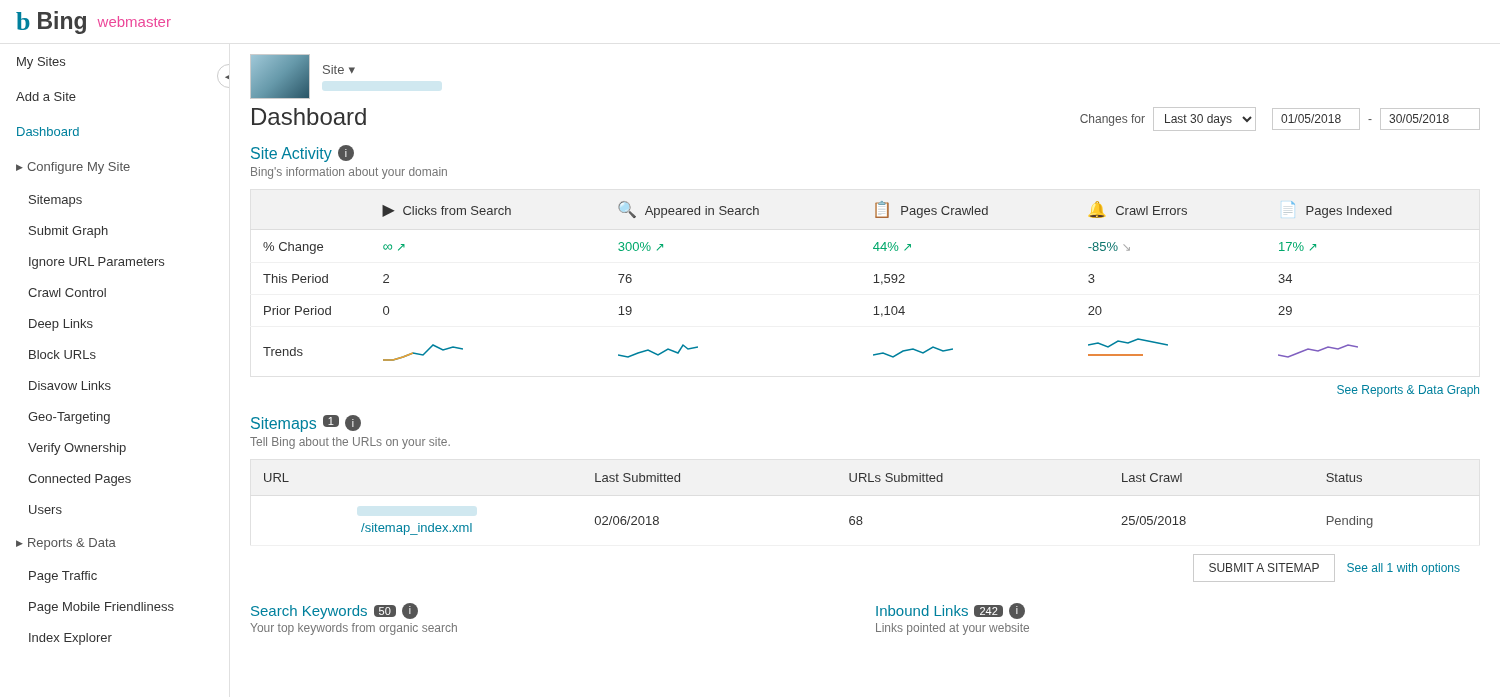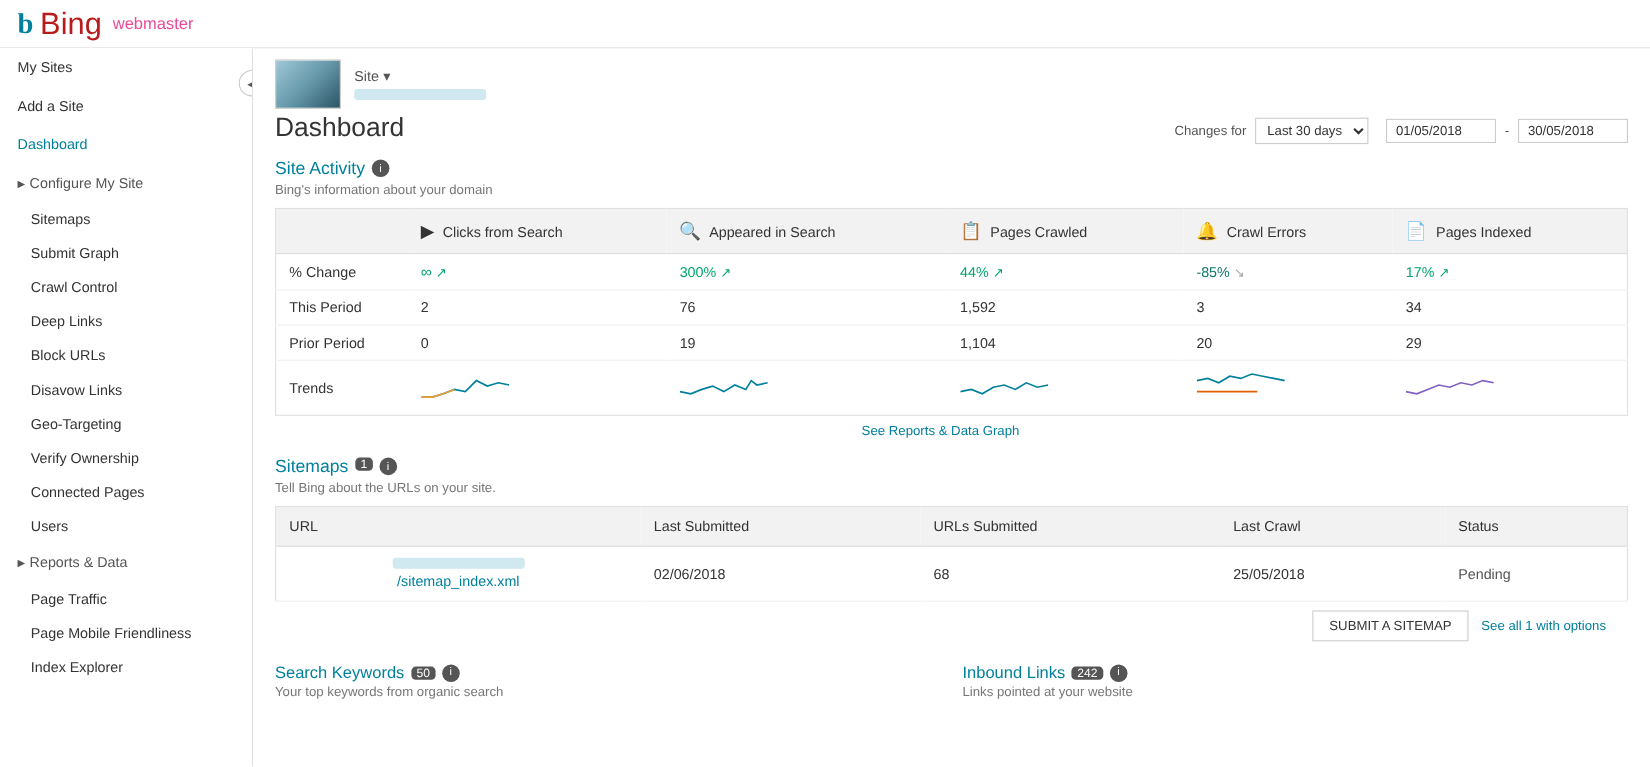--- a/index.html
+++ b/index.html
@@ -68,21 +68,21 @@
     .th-icon { font-size: 16px; margin-right: 4px; }
     .change-up { color: #00a86b; }
     .change-down { color: #0f766e; }
     .arrow-up { color: #00a86b; font-size: 12px; }
     .arrow-down { color: #e06000; font-size: 12px; }
     .infinity { font-size: 14px; }
 
     
     .sparkline { width: 80px; height: 30px; display: inline-block; }
 
-    .see-link { color: #00809d; cursor: pointer; font-size: 12px; text-decoration: none; display: block; text-align: center; padding: 6px 20px 0 0; }
+    .see-link { color: #00809d; cursor: pointer; font-size: 12px; text-decoration: none; display: block; text-align: right; padding: 6px 20px 0 0; }
 
     
     .sitemaps-table { width: 100%; border-collapse: collapse; border: 1px solid #e0e0e0; font-size: 13px; }
     .sitemaps-table th { background: #f2f2f2; padding: 10px 12px; text-align: left; font-weight: 500; border-bottom: 1px solid #ddd; }
     .sitemaps-table td { padding: 10px 12px; border-bottom: 1px solid #f0f0f0; }
     .sitemap-url { display: flex; align-items: center; gap: 4px; flex-direction: column; }
     .sitemap-url-blur { display: inline-block; width: 120px; height: 10px; background: #d0e8f0; border-radius: 3px; }
     .sitemap-url-path { color: #00809d; }
     .pending-badge { color: #555; font-size: 13px; }
 
@@ -98,21 +98,21 @@
     
     ::-webkit-scrollbar { width: 6px; }
     ::-webkit-scrollbar-thumb { background: #ccc; border-radius: 3px; }
   </style>
 </head>
 <body>
 
 <div class="top-nav">
   <div class="top-nav-logo">
     <span class="bing-b" style="font-family:serif; color:#00809d; font-size:26px; font-weight:900;">b</span>
-    <span class="bing-text" style="font-size:28px; font-weight:400; color:#b91c1c;">Bing</span>
+    <span class="bing-text" style="font-size:23px; font-weight:700; color:#404040;">Bing</span>
     <span class="webmaster-text">webmaster</span>
   </div>
 </div>
 
 <div class="layout">
 
   <div class="sidebar">
     <div class="sidebar-collapse">◀</div>
     <div class="sidebar-item">
       <span>My Sites</span>
@@ -124,20 +124,23 @@
       <span>Dashboard</span>
     </div>
     <div class="sidebar-item section-header">
       <span>Configure My Site</span>
     </div>
     <div class="sidebar-subitem">
       <span>Sitemaps</span>
     </div>
     <div class="sidebar-subitem">
       <span>Submit Graph</span>
+    </div>
+    <div class="sidebar-subitem">
+      <span>Ignore URL Parameters</span>
     </div>
     <div class="sidebar-subitem">
       <span>Crawl Control</span>
     </div>
     <div class="sidebar-subitem">
       <span>Deep Links</span>
     </div>
     <div class="sidebar-subitem">
       <span>Block URLs</span>
     </div>
@@ -184,21 +187,21 @@
     </div>
 
     <div style="display:flex; justify-content:space-between; align-items:flex-end; padding: 4px 20px 4px 20px;">
       <div class="page-title" style="padding:0;">Dashboard</div>
       <div class="date-range-bar" style="padding:0;">
         <span>Changes for</span>
         <select class="date-select">
           <option>Last 30 days</option>
         </select>
         <br>
-        <input class="date-input" type="text" style="width: 100px;" value="01/05/2018">
+        <input class="date-input" type="text" style="width: 88px;" value="01/05/2018">
         <span> - </span>
         <input class="date-input" type="text" style="width: 100px;" value="30/05/2018">
       </div>
     </div>
 
     <div class="section">
       <div class="section-title">
         <span>Site Activity</span>
         <span class="info-icon">i</span>
       </div>

